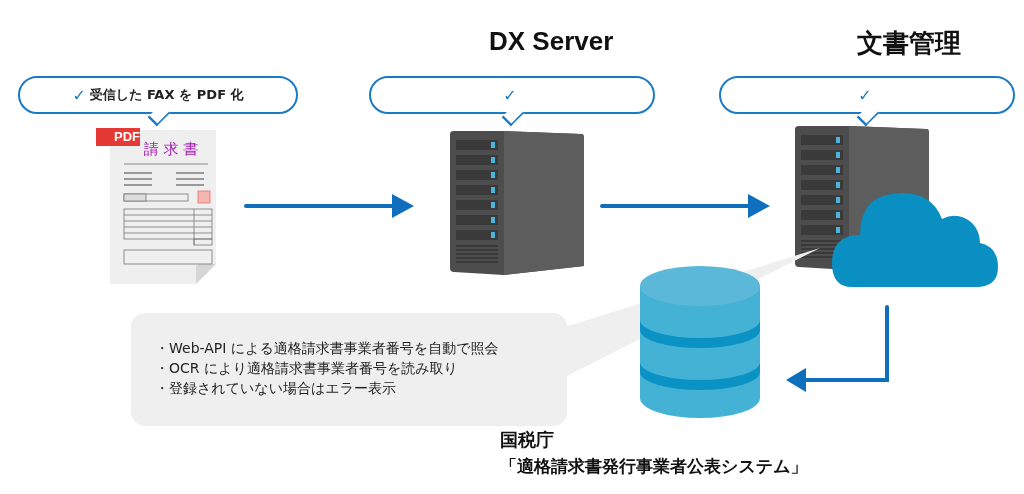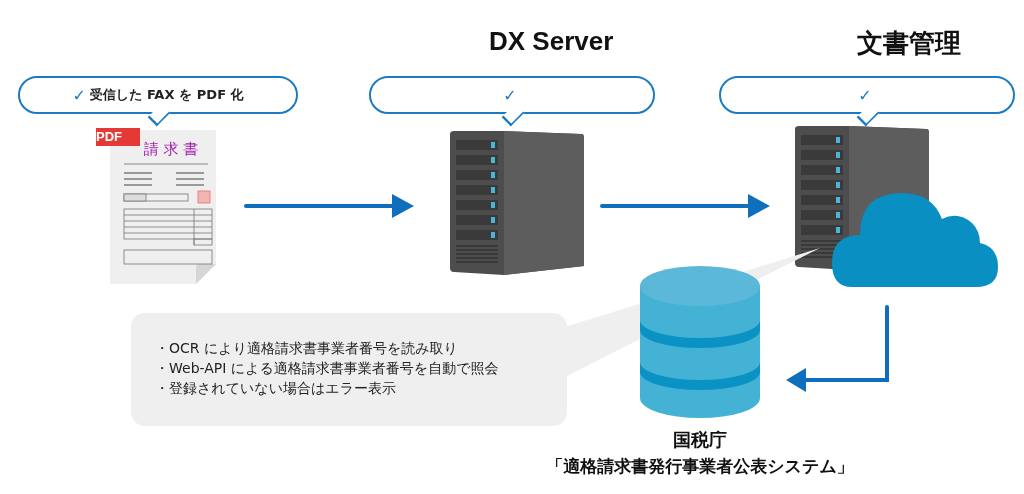--- a/index.html
+++ b/index.html
@@ -9,21 +9,21 @@
   .title { font-family:"Liberation Sans", sans-serif; font-weight:bold; font-size:26px; color:#111; white-space:nowrap; }
   .bubble { position:absolute; height:38px; border:2px solid #1a7ac4; border-radius:20px; background:#fff;
             display:flex; align-items:center; justify-content:center; font-size:13px; font-weight:bold; color:#222; box-sizing:border-box; white-space:nowrap; }
   .bubble .check { color:#1a7ac4; font-size:16px; margin-right:4px; font-weight:bold; }
   .bubble .tail { position:absolute; bottom:-11px; left:50%; width:14px; height:14px; margin-left:-7px;
                   background:#fff; border-right:2px solid #1a7ac4; border-bottom:2px solid #1a7ac4; transform:rotate(45deg) scale(0.8,1.2); }
   .note { position:absolute; left:131px; top:313px; width:436px; height:113px; background:#efefef; border-radius:14px; }
   .note ul { margin:0; padding:0; list-style:none; position:absolute; left:24px; top:25px; }
   .note li { font-size:14px; line-height:20px; color:#222; white-space:nowrap; }
   .note li .dot { display:inline-block; width:14px; }
-  .caption { position:absolute; text-align:center; font-weight:bold; color:#111; white-space:nowrap; }
+  .caption { position:absolute; font-weight:bold; color:#111; white-space:nowrap; }
 </style>
 </head>
 <body>
 
 <div class="abs title" style="left:489px; top:26px;">DX Server</div>
 <div class="abs title" style="left:857px; top:26px;">文書管理</div>
 
 <div class="bubble" style="left:18px; top:76px; width:280px;">
   <span class="check">✓</span>
   <span>受信した FAX を PDF 化</span>
@@ -58,21 +58,21 @@
       <rect x="28" y="85" width="88" height="30"></rect>
       <line x1="28" y1="91" x2="116" y2="91"></line>
       <line x1="28" y1="97" x2="116" y2="97"></line>
       <line x1="28" y1="103" x2="116" y2="103"></line>
       <line x1="28" y1="109" x2="116" y2="109"></line>
       <line x1="98" y1="85" x2="98" y2="121"></line>
       <rect x="98" y="115" width="18" height="6"></rect>
       <rect x="28" y="126" width="88" height="14"></rect>
     </g>
   </svg>
-  <div class="abs" style="left:0; top:4px; width:44px; height:18px; background:#e53935; color:#fff; font-weight:bold; font-size:13px; text-align:left; line-height:18px; font-family:'Liberation Sans', sans-serif;">PDF</div>
+  <div class="abs" style="left:0; top:4px; width:44px; height:18px; background:#e53935; color:#fff; font-weight:bold; font-size:13px; text-align:right; line-height:18px; font-family:'Liberation Sans', sans-serif;">PDF</div>
   <div class="abs" style="left:40px; top:16px; width:70px; text-align:center; font-size:15px; color:#a21caf;">請 求 書</div>
 </div>
 
 <svg class="abs" style="left:244px; top:193px;" width="172" height="26">
   <line x1="2" y1="13" x2="150" y2="13" stroke="#0f6fbd" stroke-width="4" stroke-linecap="round"></line>
   <polygon points="148,1 170,13 148,25" fill="#0f6fbd"></polygon>
 </svg>
 
 <svg class="abs" style="left:448px; top:130px;" width="136" height="146" viewBox="0 0 136 146">
   <path d="M2 4 Q2 1 6 1 L56 1 L134 4 Q136 4 136 8 L136 136 L56 145 L6 142 Q2 142 2 138 Z" fill="#4d4d4d"></path>
@@ -142,22 +142,22 @@
 <svg class="abs" style="left:0; top:0;" width="1024" height="494">
   <polygon points="555,330 820,248 555,382" fill="#efefef"></polygon>
 </svg>
 
 <svg class="abs" style="left:830px; top:185px;" width="170" height="106" viewBox="0 0 170 106">
   <path d="M22 102 Q2 102 2 78 Q2 50 30 50 Q30 8 72 8 Q102 8 112 34 Q128 26 142 38 Q150 46 150 58 Q168 62 168 82 Q168 102 146 102 Z" fill="#0a8fc2"></path>
 </svg>
 
 <div class="note">
   <ul>
+    <li><span class="dot">・</span><span>Web-API による適格請求書事業者番号を自動で照会</span></li>
     <li><span class="dot">・</span><span>OCR により適格請求書事業者番号を読み取り</span></li>
-    <li><span class="dot">・</span><span>Web-API による適格請求書事業者番号を自動で照会</span></li>
     <li><span class="dot">・</span><span>登録されていない場合はエラー表示</span></li>
   </ul>
 </div>
 
 <svg class="abs" style="left:637px; top:264px;" width="126" height="156" viewBox="0 0 126 156">
   <path d="M3 22 L3 134 A60 20 0 0 0 123 134 L123 22 Z" fill="#43b2d4"></path>
   <path d="M3 56 A60 18 0 0 0 123 56 L123 66 A60 18 0 0 1 3 66 Z" fill="#0a92c4"></path>
   <path d="M3 98 A60 18 0 0 0 123 98 L123 108 A60 18 0 0 1 3 108 Z" fill="#0a92c4"></path>
   <ellipse cx="63" cy="22" rx="60" ry="20" fill="#5bb8d8"></ellipse>
 </svg>

